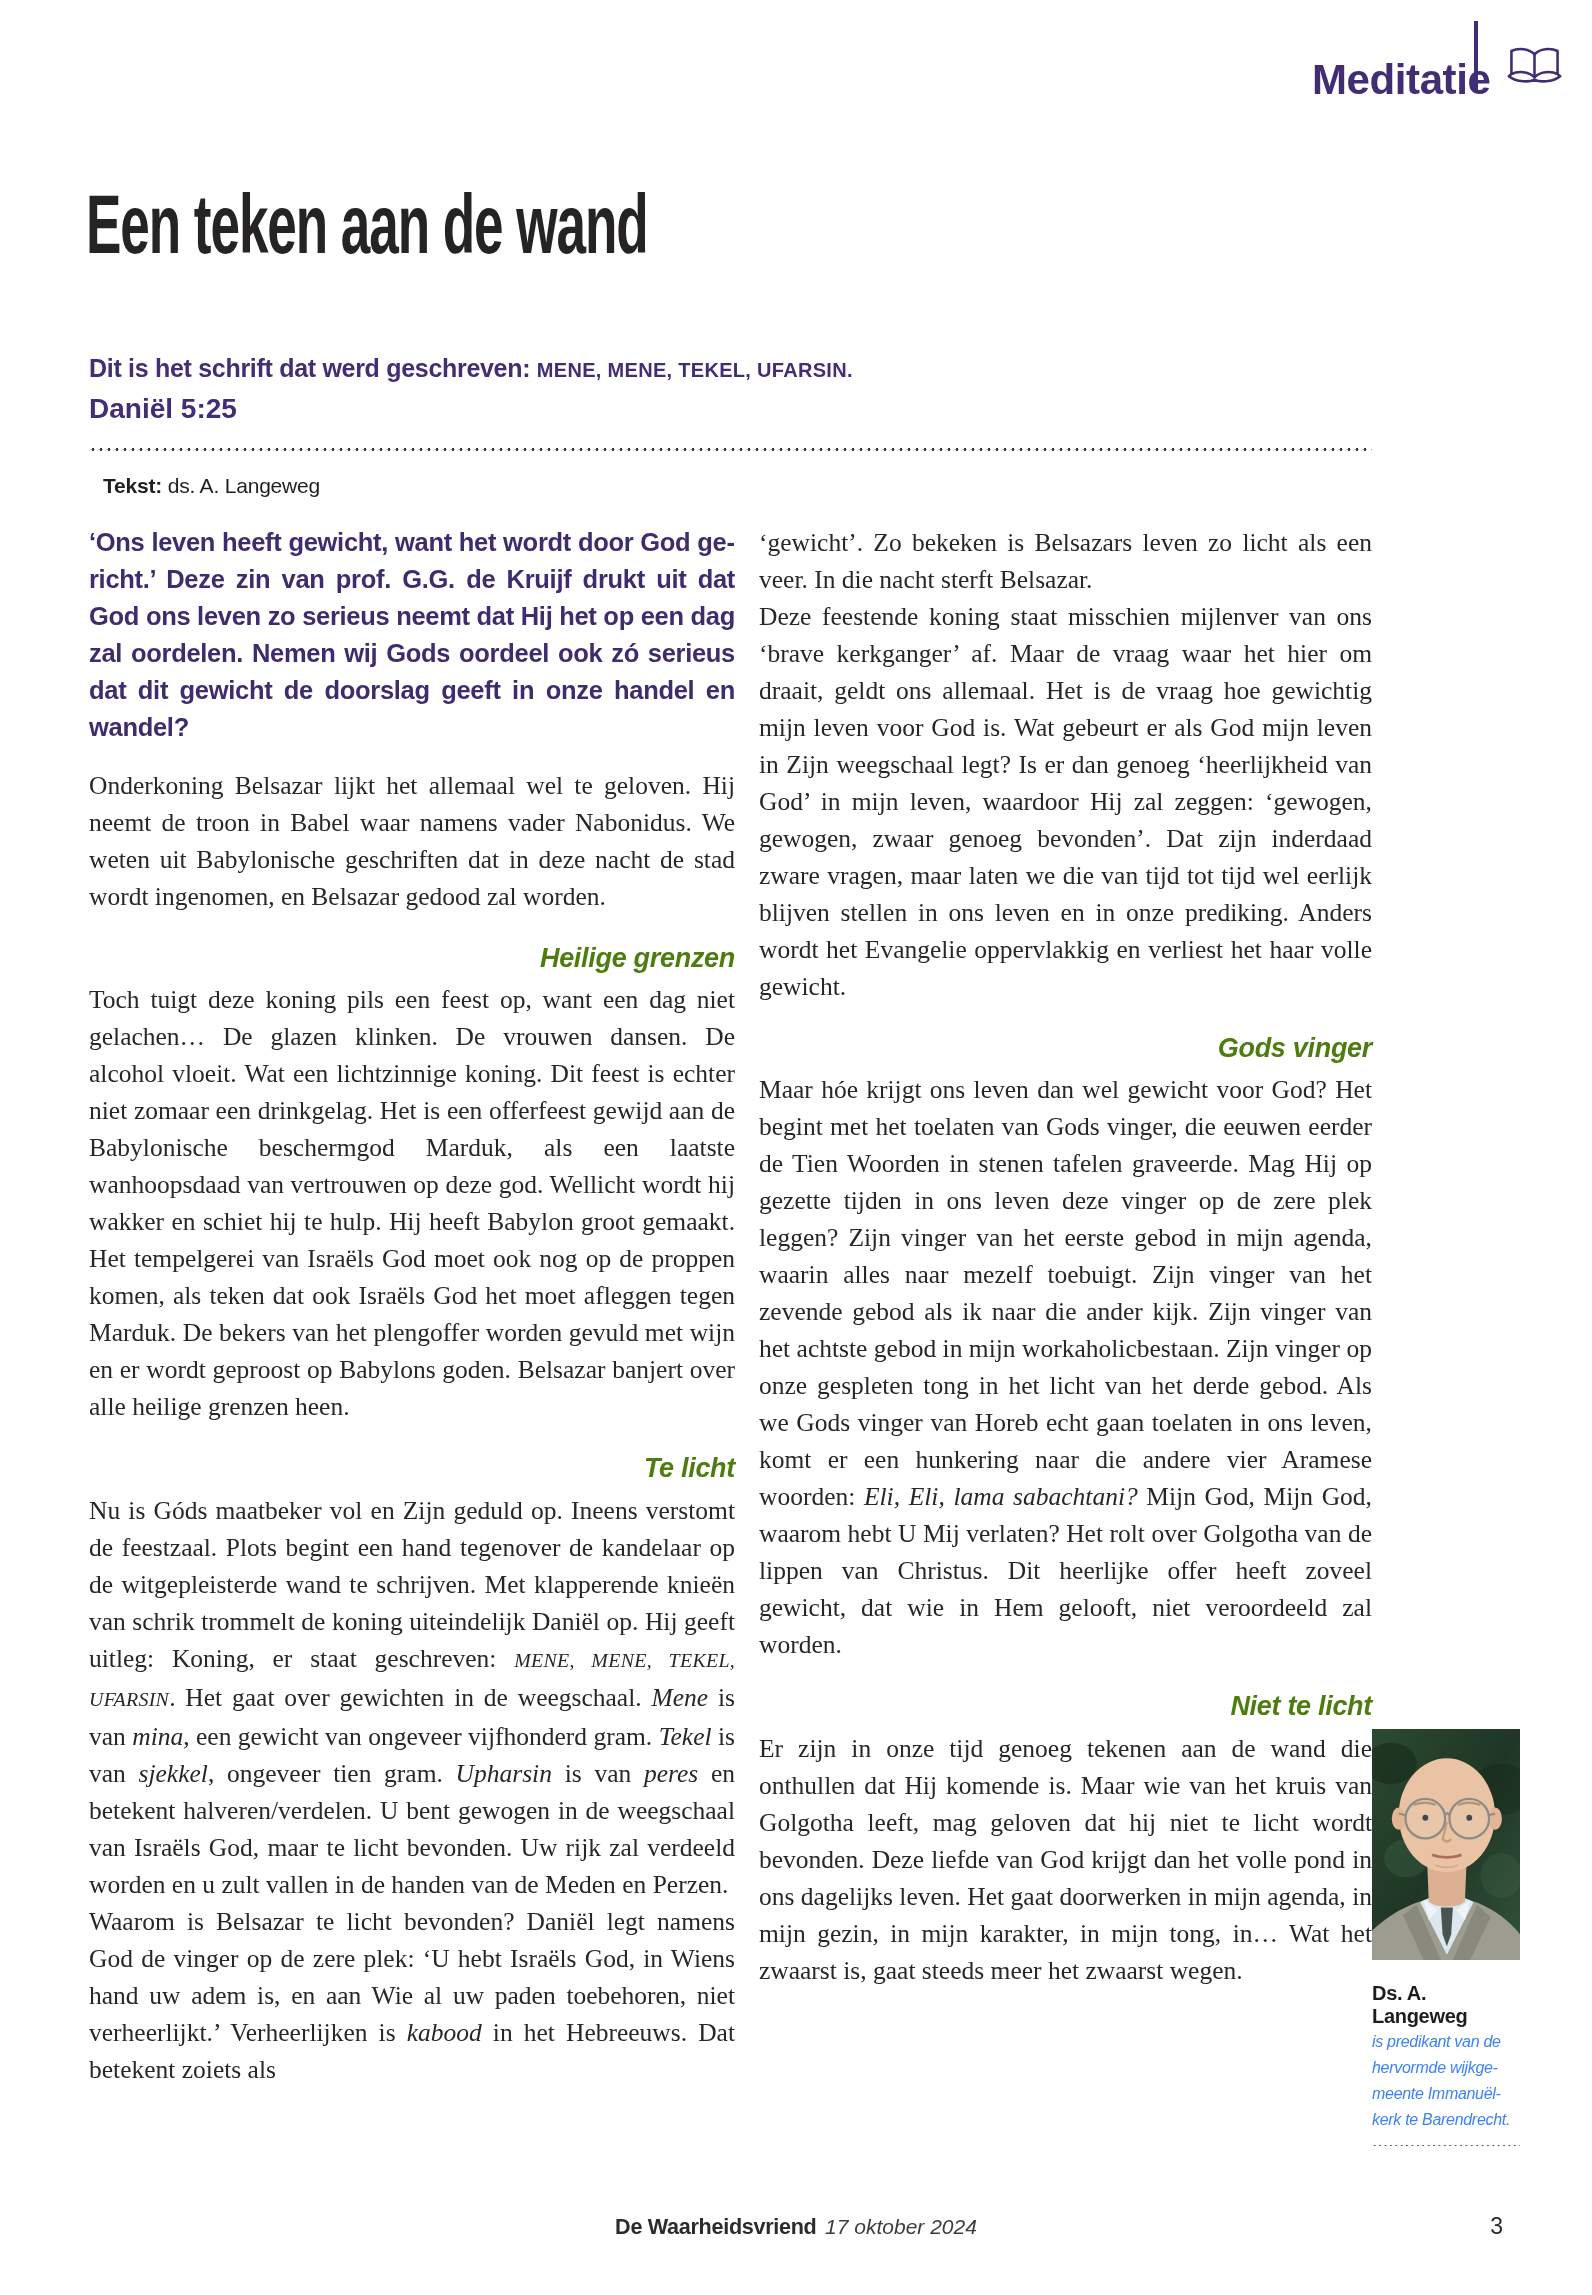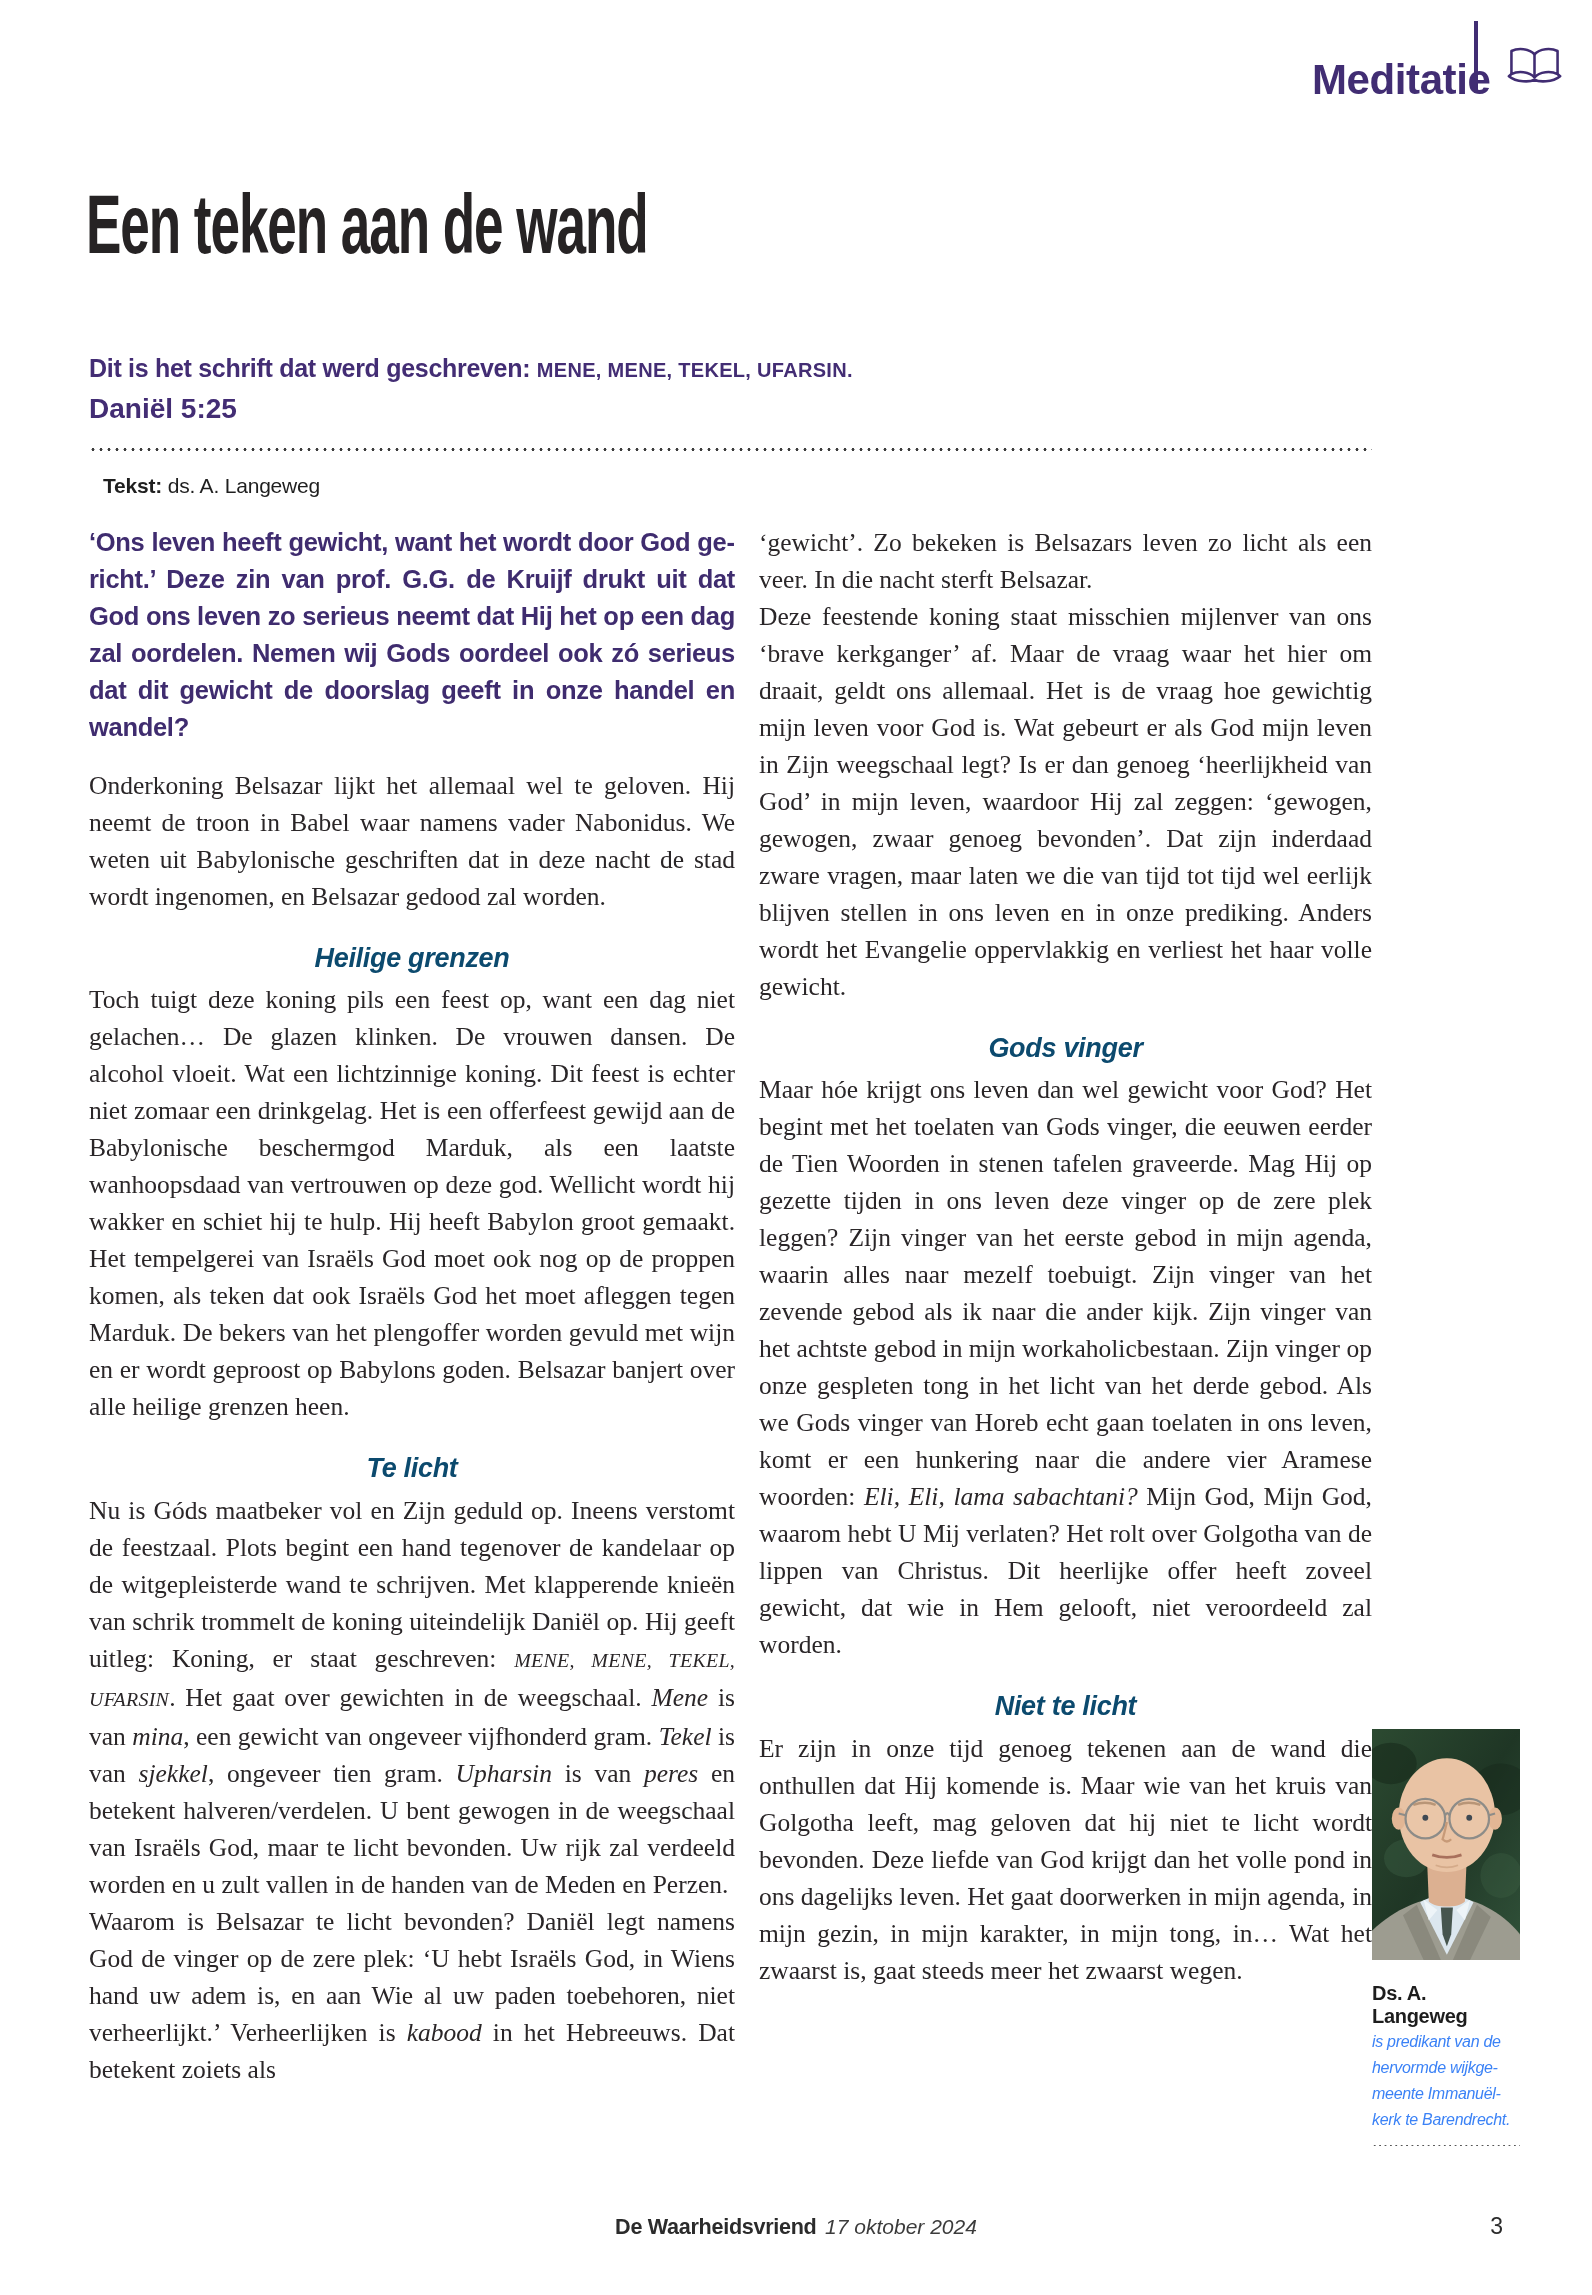--- a/index.html
+++ b/index.html
@@ -76,21 +76,21 @@
     font-family: "Liberation Sans", sans-serif;
     font-weight: 700; font-size: 25.5px; line-height: 37px;
     letter-spacing: -0.3px; color: #3f2c6f;
     margin: 0 0 21px 0;
   }
   .col p.pgap { margin-top: 36px; }
   .sec-h {
     font-family: "Liberation Sans", sans-serif;
     font-style: italic; font-weight: 700;
     font-size: 27px; line-height: 1.1; letter-spacing: -0.3px;
-    color: #0c4a6e; margin: 29px 0 7.8px 0; text-align: center;
+    color: #4d7c0f; margin: 29px 0 7.8px 0; text-align: right;
   }
   .caps { font-size: 0.78em; letter-spacing: 0.3px; }
   .endmark { color: #432c74; font-size: 0.82em; }
 
   
   .author { position: absolute; left: 1372px; top: 1729px; width: 148px; margin: 0; }
   .portrait { display: block; width: 148px; height: 231px; }
   .author-name {
     font-family: "Liberation Sans", sans-serif;
     font-weight: 700; font-size: 20px; color: #1d1d1d;

